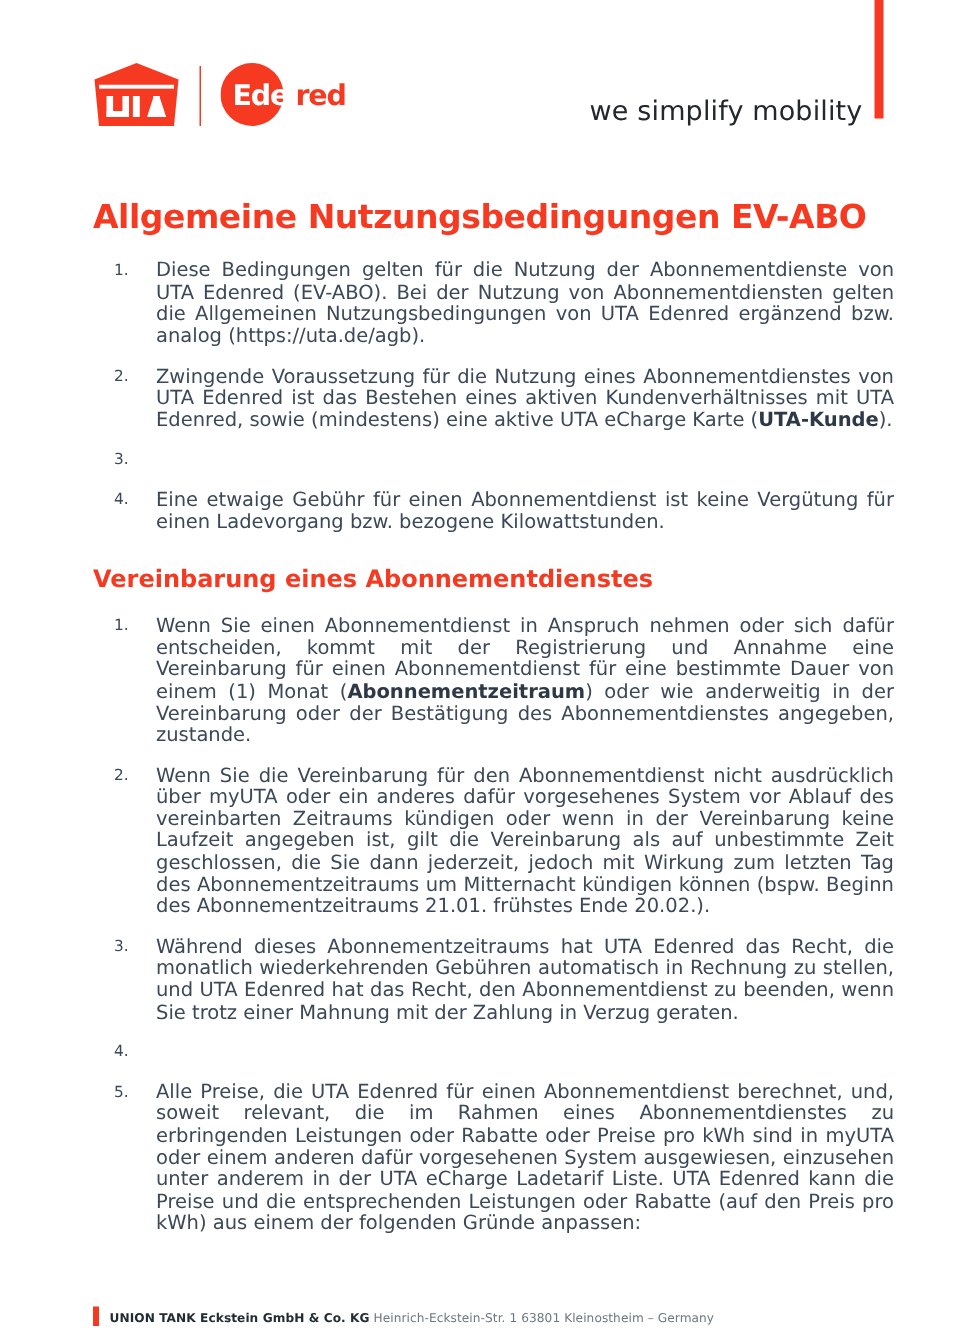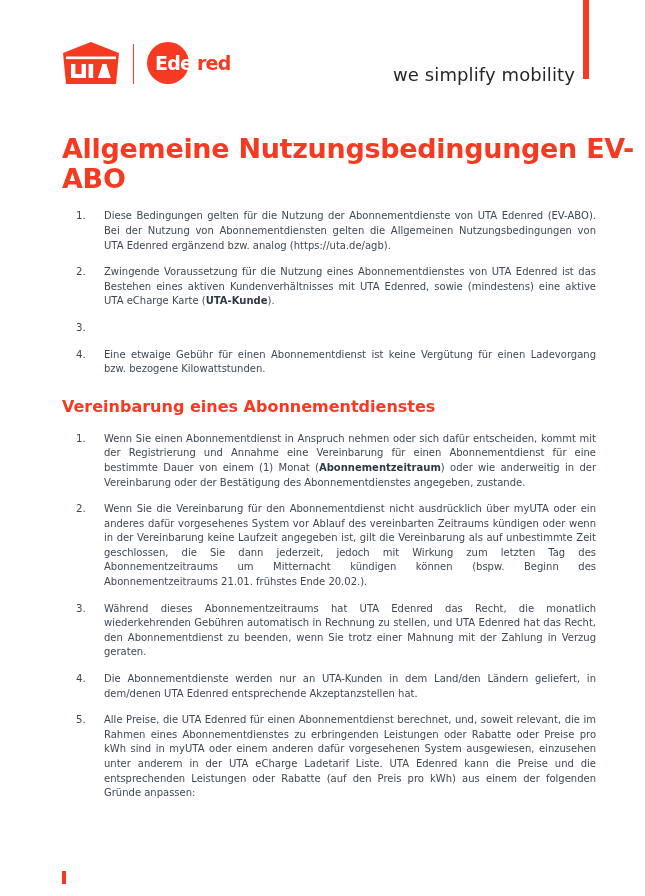--- a/index.html
+++ b/index.html
@@ -70,21 +70,21 @@
     position: absolute;
     left: 0;
     top: 112px;
     width: 645px;
   }
   .doc-title {
     margin: 22px 0 0 62px;
     color: #f63a22;
     font-family: "DejaVu Sans", sans-serif;
     font-weight: 700;
-    font-size: 27px;
+    font-size: 22px;
     letter-spacing: -0.3px;
     line-height: 1.1;
   }
 
   .olist {
     margin: 16px 0 0 0;
     padding: 0;
     list-style: none;
   }
   .oitem {
@@ -96,21 +96,21 @@
     width: 28px;
     min-width: 28px;
     margin-left: 76px;
     font-size: 10.2px;
     line-height: 14.6px;
     color: #3c4858;
     font-family: "DejaVu Sans", sans-serif;
   }
   .oitem .body {
     width: 492px;
-    font-size: 10px;
+    font-size: 13px;
     line-height: 14.6px;
     text-align: justify;
     color: #3c4858;
     font-family: "DejaVu Sans", sans-serif;
     hyphens: none;
   }
   .oitem .body b { font-weight: 700; color: #2e3947; }
 
   .section-heading {
     margin: 20px 0 6px 62px;
@@ -222,27 +222,30 @@
         <li class="oitem">
           <span class="num">2.</span>
           <span class="body"><span>Wenn Sie die Vereinbarung für den Abonnementdienst nicht ausdrücklich über myUTA oder ein anderes dafür vorgesehenes System vor Ablauf des vereinbarten Zeitraums kündigen oder wenn in der Vereinbarung keine Laufzeit angegeben ist, gilt die Vereinbarung als auf unbestimmte Zeit geschlossen, die Sie dann jederzeit, jedoch mit Wirkung zum letzten Tag des Abonnementzeitraums um Mitternacht kündigen können (bspw. Beginn des Abonnementzeitraums 21.01. frühstes Ende 20.02.).</span></span>
         </li>
         <li class="oitem">
           <span class="num">3.</span>
           <span class="body"><span>Während dieses Abonnementzeitraums hat UTA Edenred das Recht, die monatlich wiederkehrenden Gebühren automatisch in Rechnung zu stellen, und UTA Edenred hat das Recht, den Abonnementdienst zu beenden, wenn Sie trotz einer Mahnung mit der Zahlung in Verzug geraten.</span></span>
         </li>
         <li class="oitem">
           <span class="num">4.</span>
-          <span class="body"><span>Die Abonnementdienste werden nur an UTA-Kunden in dem Land/den Ländern geliefert, in dem/denen UTA Edenred entsprechende Akzeptanzstellen hat.</span></span>
         </li>
         <li class="oitem">
           <span class="num">5.</span>
           <span class="body"><span>Alle Preise, die UTA Edenred für einen Abonnementdienst berechnet, und, soweit relevant, die im Rahmen eines Abonnementdienstes zu erbringenden Leistungen oder Rabatte oder Preise pro kWh sind in myUTA oder einem anderen dafür vorgesehenen System ausgewiesen, einzusehen unter anderem in der UTA eCharge Ladetarif Liste. UTA Edenred kann die Preise und die entsprechenden Leistungen oder Rabatte (auf den Preis pro kWh) aus einem der folgenden Gründe anpassen:</span></span>
         </li>
       </ul>
     </div>
 </div>
 
 <div class="page-footer">
   <div class="footer-inner">
     <span class="footer-bullet"></span>
+    <span class="footer-text">
+      <b>UNION TANK Eckstein GmbH &amp; Co. KG</b>
+      <span>Heinrich-Eckstein-Str. 1 63801 Kleinostheim – Germany</span>
+    </span>
   </div>
 </div>
 
 </body></html>

